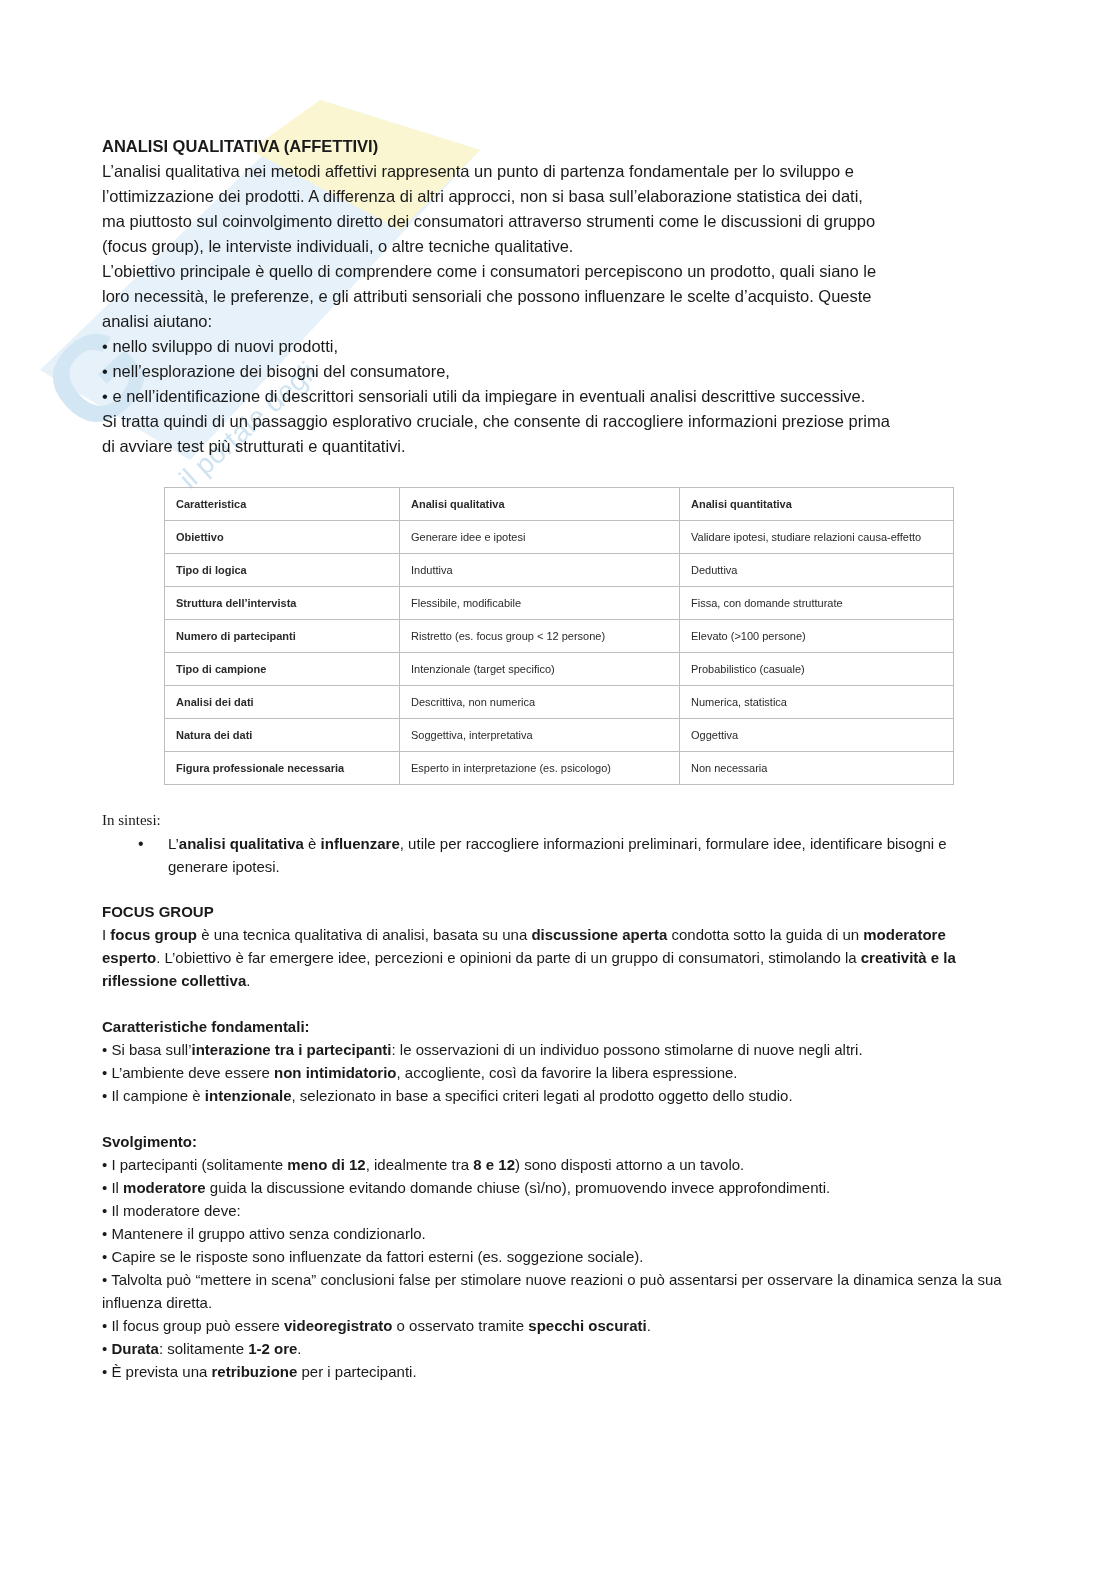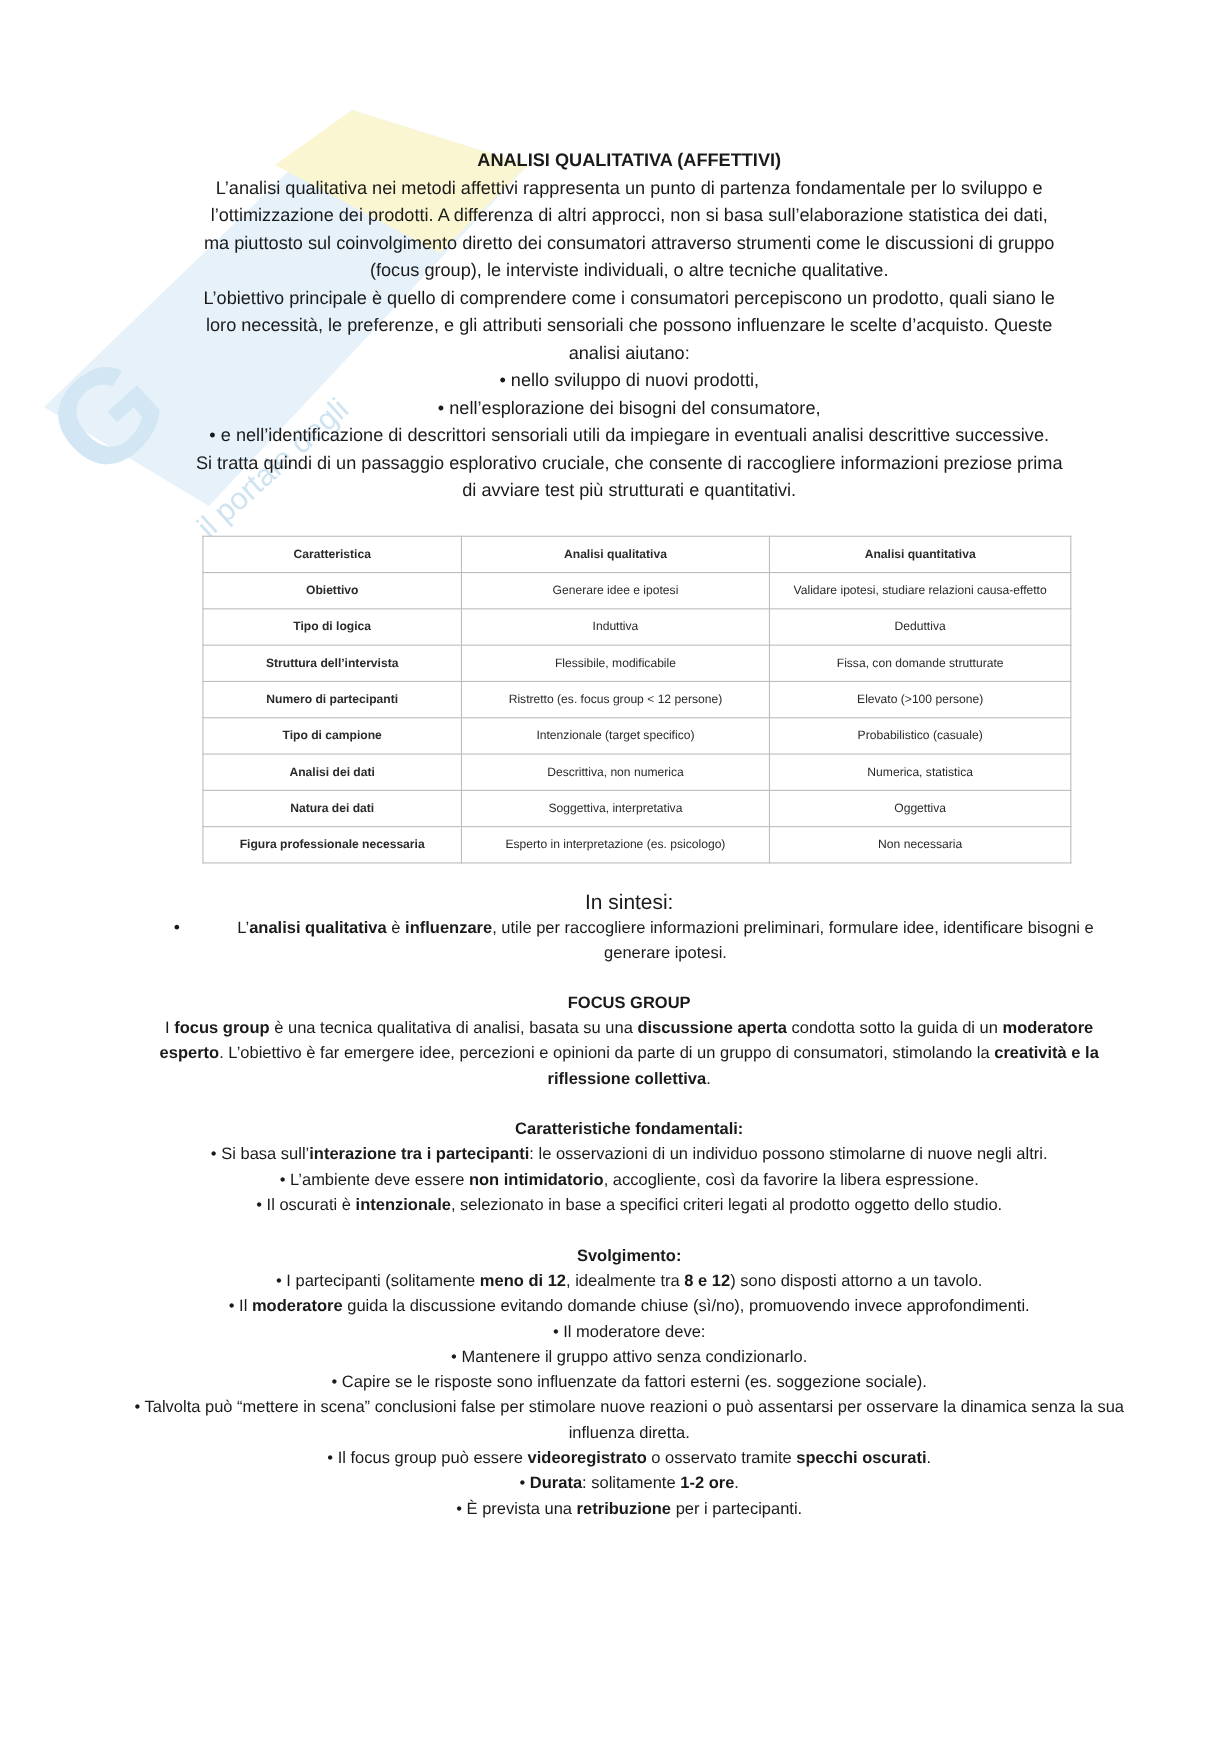--- a/index.html
+++ b/index.html
@@ -1,29 +1,29 @@
 <!DOCTYPE html>
 <html><head>
 <meta charset="utf-8">
 <style>
   html, body { margin: 0; padding: 0; background: #ffffff; }
   body { width: 1116px; height: 1579px; position: relative; overflow: hidden;
          font-family: "Liberation Sans", sans-serif; color: #1a1a1a; }
   .watermark { position: absolute; left: 20px; top: 40px; width: 470px; height: 480px; pointer-events: none; }
-  .page { position: absolute; left: 122px; top: 134px; width: 900px; text-align: center; }
+  .page { position: absolute; left: 102px; top: 134px; width: 900px; }
   .sec-title { font-weight: bold; font-size: 16.5px; line-height: 25px; margin: 0; }
   p, .line { font-size: 16.5px; line-height: 25px; margin: 0; }
   .bullet-line::before { content: "• "; }
   .table-wrap { margin: 28px 0 0 62px; width: 790px; }
   table.cmp { border-collapse: collapse; width: 790px; font-size: 11px; color: #2a2a2a; }
   table.cmp td { border: 1.5px solid #bdbdbd; padding: 6px 11px; vertical-align: top; line-height: 20px; }
   table.cmp td.c1 { width: 212px; font-weight: bold; }
   table.cmp td.c2 { width: 257px; }
   table.cmp tr.head td { font-weight: bold; }
-  .small-list { font-size: 19px; line-height: 23px; }
+  .small-list { font-size: 15px; line-height: 23px; font-family: Liberation Serif, serif; }
   .sintesi { margin-top: 24px; }
   ul.sint { margin: 0; padding-left: 66px; list-style: none; }
   ul.sint li { position: relative; font-size: 15px; line-height: 23px; }
   ul.sint li::before { content: "•"; position: absolute; left: -30px; font-size: 16px; }
   .fg { margin-top: 22px; }
   .fg p, .fg .line { font-size: 15px; line-height: 23px; }
   .fg .sec-title { font-size: 15px; line-height: 23px; }
   .gap { height: 23px; }
   b { font-weight: bold; }
 </style>
@@ -119,21 +119,21 @@
   </div>
 
   <div class="fg">
     <h2 class="sec-title">FOCUS GROUP</h2>
     <p><span>I </span><b>focus group</b><span> è una tecnica qualitativa di analisi, basata su una </span><b>discussione aperta</b><span> condotta sotto la guida di un </span><b>moderatore esperto</b><span>. L’obiettivo è far emergere idee, percezioni e opinioni da parte di un gruppo di consumatori, stimolando la </span><b>creatività e la riflessione collettiva</b><span>.</span></p>
 
     <div class="gap"></div>
     <div class="sec-title">Caratteristiche fondamentali:</div>
     <div class="line bullet-line"><span>Si basa sull’</span><b>interazione tra i partecipanti</b><span>: le osservazioni di un individuo possono stimolarne di nuove negli altri.</span></div>
     <div class="line bullet-line"><span>L’ambiente deve essere </span><b>non intimidatorio</b><span>, accogliente, così da favorire la libera espressione.</span></div>
-    <div class="line bullet-line"><span>Il oscurati è </span><b>intenzionale</b><span>, selezionato in base a specifici criteri legati al prodotto oggetto dello studio.</span></div>
+    <div class="line bullet-line"><span>Il campione è </span><b>intenzionale</b><span>, selezionato in base a specifici criteri legati al prodotto oggetto dello studio.</span></div>
 
     <div class="gap"></div>
     <div class="sec-title">Svolgimento:</div>
     <div class="line bullet-line"><span>I partecipanti (solitamente </span><b>meno di 12</b><span>, idealmente tra </span><b>8 e 12</b><span>) sono disposti attorno a un tavolo.</span></div>
     <div class="line bullet-line"><span>Il </span><b>moderatore</b><span> guida la discussione evitando domande chiuse (sì/no), promuovendo invece approfondimenti.</span></div>
     <div class="line bullet-line">Il moderatore deve:</div>
     <div class="line bullet-line">Mantenere il gruppo attivo senza condizionarlo.</div>
     <div class="line bullet-line">Capire se le risposte sono influenzate da fattori esterni (es. soggezione sociale).</div>
     <div class="line bullet-line">Talvolta può “mettere in scena” conclusioni false per stimolare nuove reazioni o può assentarsi per osservare la dinamica senza la sua influenza diretta.</div>
     <div class="line bullet-line"><span>Il focus group può essere </span><b>videoregistrato</b><span> o osservato tramite </span><b>specchi oscurati</b><span>.</span></div>

